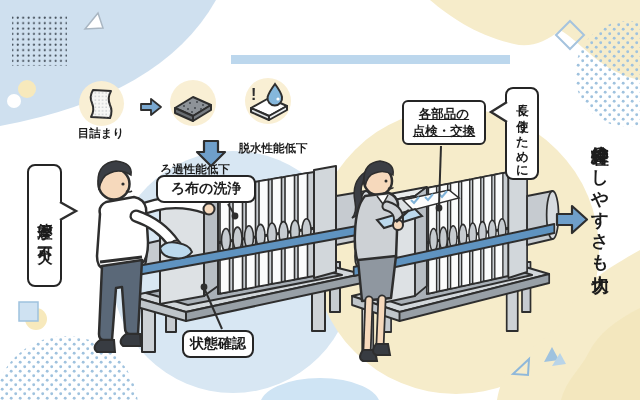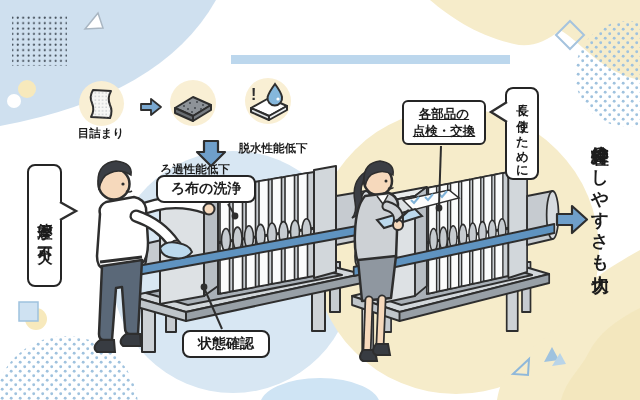--- a/index.html
+++ b/index.html
@@ -224,21 +224,21 @@
       <path d="M57,151 L55,197" stroke="#f6d9bc" stroke-width="5.5" stroke-linecap="round"></path>
       <path d="M38,202 Q32,210 38,213 L52,213 L50,202 Z" fill="#383c42" stroke="#2e2e2e" stroke-width="2"></path>
       <path d="M51,196 Q45,204 51,207 L65,207 L63,196 Z" fill="#383c42" stroke="#2e2e2e" stroke-width="2"></path>
     </g>
   </svg>
 
   <div class="label-box vtext" style="left:27px; top:164px; width:35px; height:123px; font-size:15px; letter-spacing:2px;">管理が不可欠</div>
 
   <div class="label-box" style="left:156px; top:175px; width:100px; height:28px; font-size:14px;">ろ布の洗浄</div>
 
-  <div class="label-box" style="left:182px; top:330px; width:88px; height:28px; font-size:14px;">状態確認</div>
+  <div class="label-box" style="left:182px; top:330px; width:72px; height:28px; font-size:14px;">状態確認</div>
 
   <div class="label-box" style="left:402px; top:100px; width:84px; height:45px; font-size:12.5px; border-radius:6px; line-height:1.35;text-decoration:underline;">
     <span>各部品の</span>
     <span>点検・交換</span>
   </div>
 
   <div class="label-box vtext" style="left:505px; top:87px; width:34px; height:93px; font-size:12.5px; letter-spacing:1px;">長く使うために</div>
 
   <div class="side-note vtext">維持管理のしやすさも大切</div>
 

